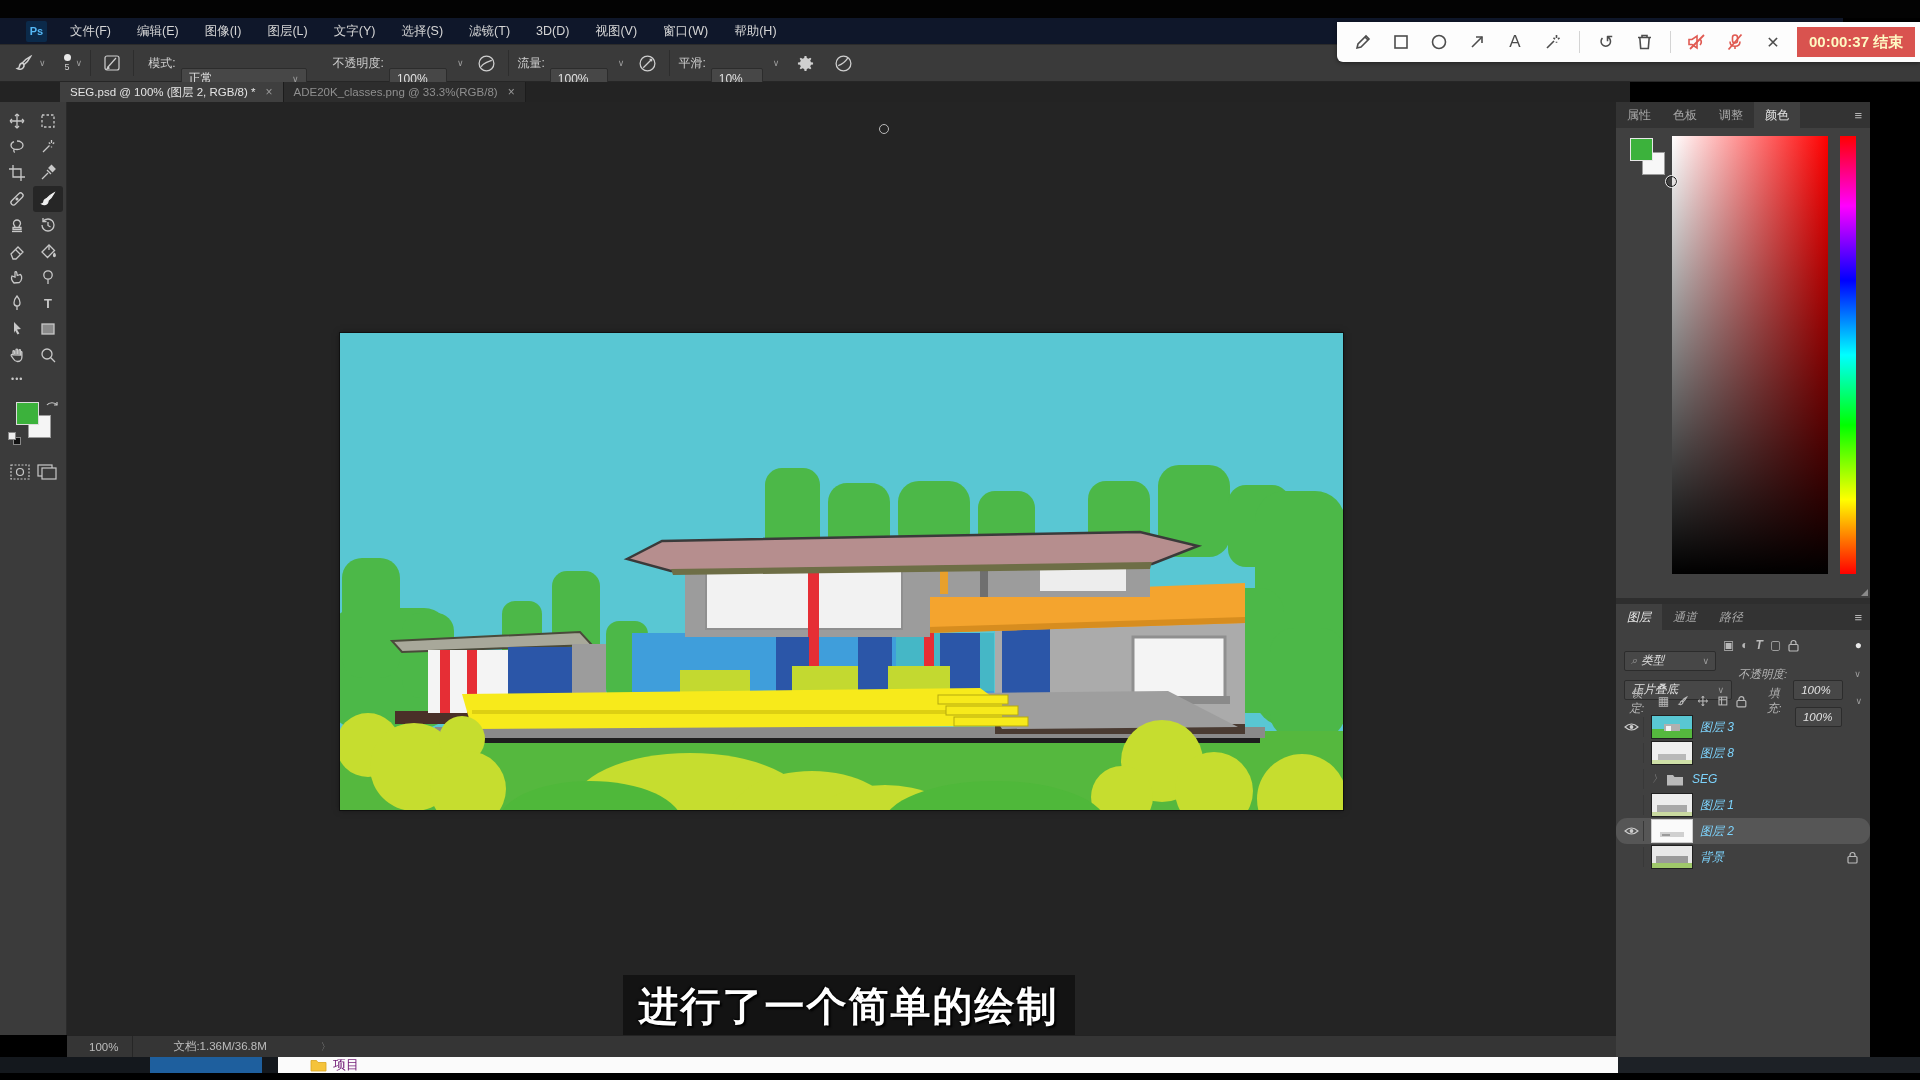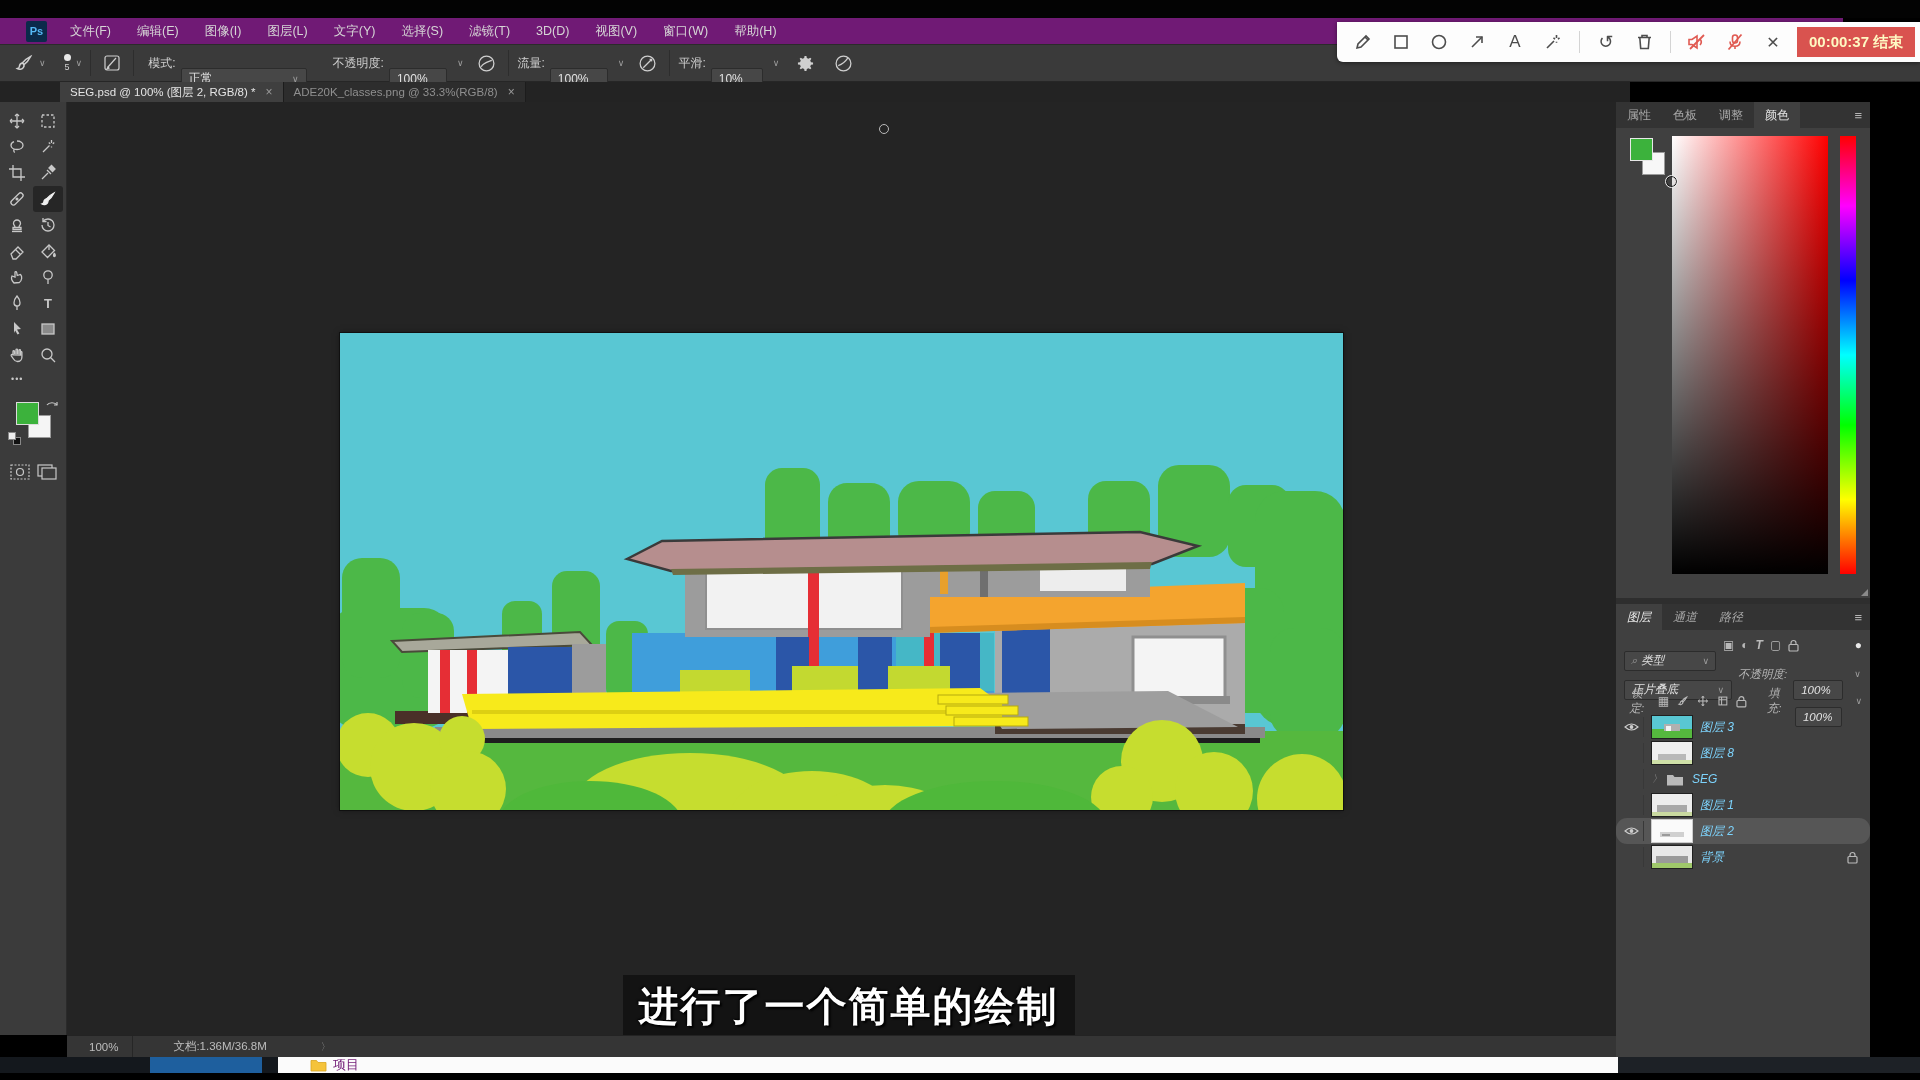--- a/index.html
+++ b/index.html
@@ -6,21 +6,21 @@
   html,body { width:1920px; height:1080px; background:#000; overflow:hidden;
     font-family:"Liberation Sans","DejaVu Sans",sans-serif; }
   .abs { position:absolute; }
   #stage { position:relative; width:1920px; height:1080px; background:#000; }
 
   
   .letterbox-top { left:0; top:0; width:1920px; height:18px; background:#030303; }
   .letterbox-bottom { left:0; top:1073px; width:1920px; height:7px; background:#000; }
 
   
-  .menu-bar { left:0; top:18px; width:1843px; height:26px; background:#701a75;
+  .menu-bar { left:0; top:18px; width:1843px; height:26px; background:#0f172a;
     display:flex; align-items:center; color:#d6d6d6; font-size:12.5px; }
   .ps-logo { width:21px; height:21px; margin:0 10px 0 26px; background:#0b2a4a;
     color:#55b8f5; font-size:11px; font-weight:bold; display:flex; align-items:center;
     justify-content:center; border-radius:2px; }
   .menu-item { padding:0 13px; height:26px; display:flex; align-items:center; cursor:default; }
 
   
   .options-bar { left:0; top:44px; width:1920px; height:38px; background:#3a3a3a;
     border-top:1px solid #2b2b2b; border-bottom:1px solid #262626;
     display:flex; align-items:center; color:#cfcfcf; font-size:12px; }

